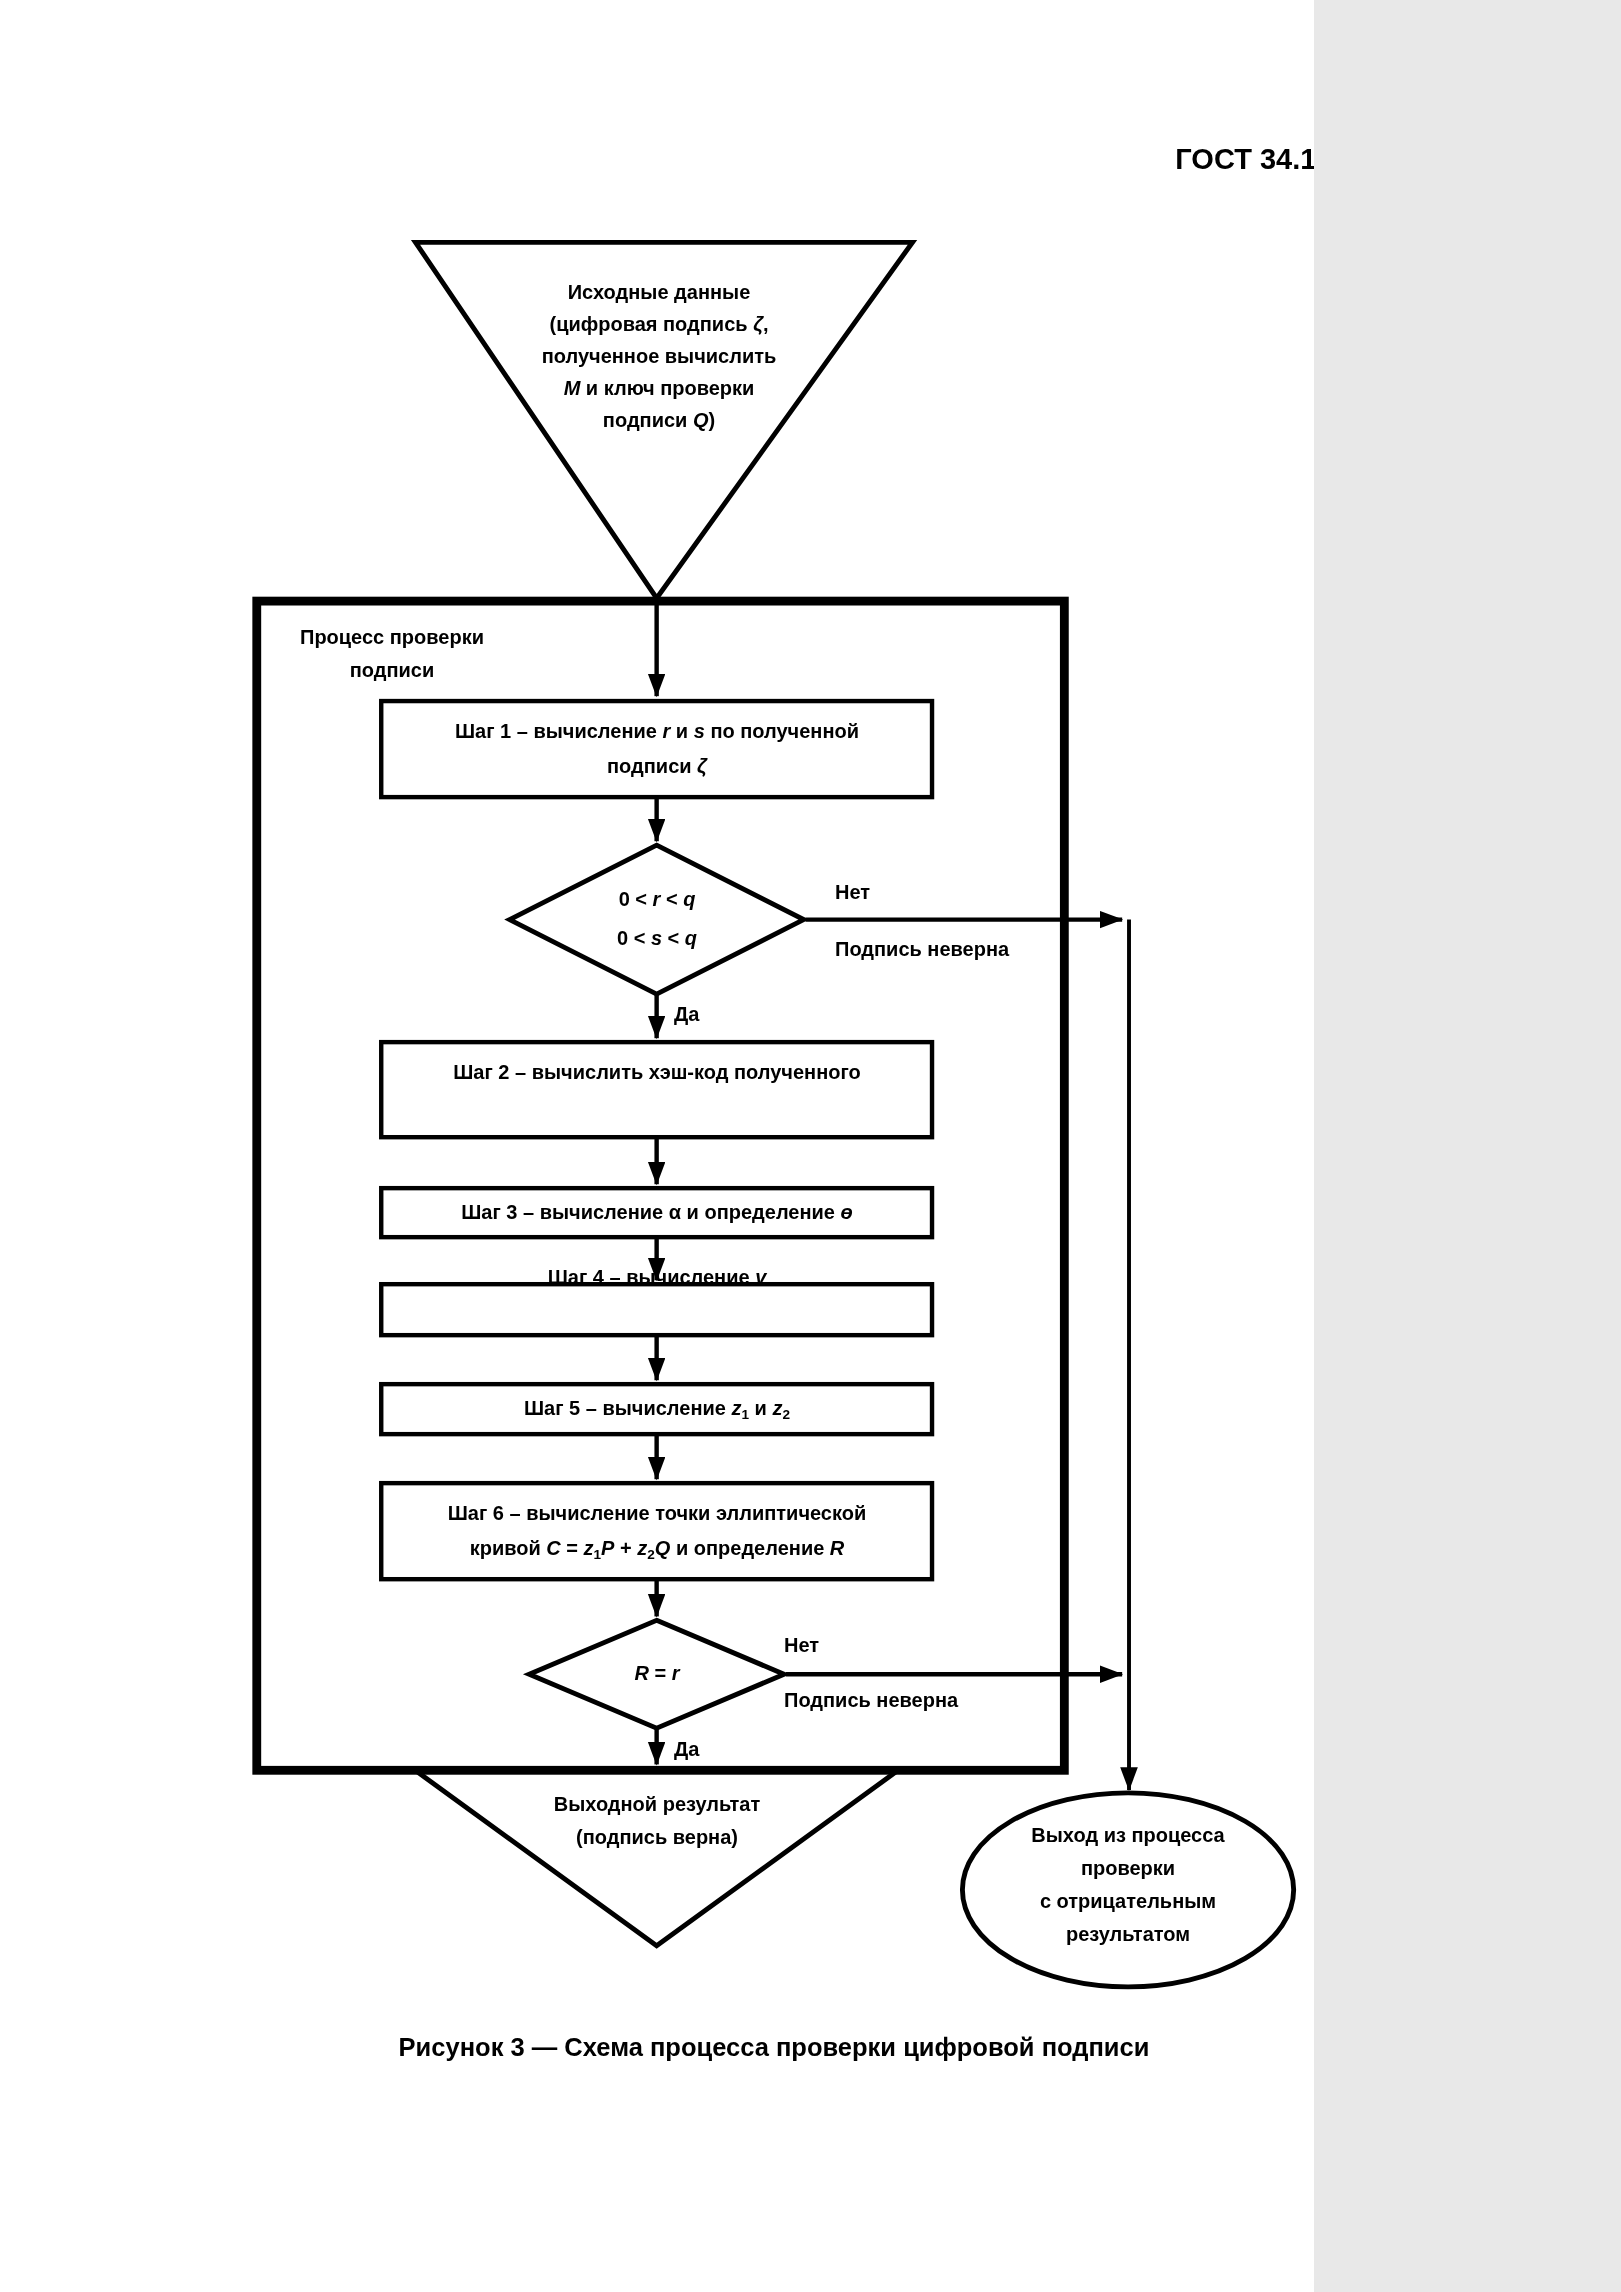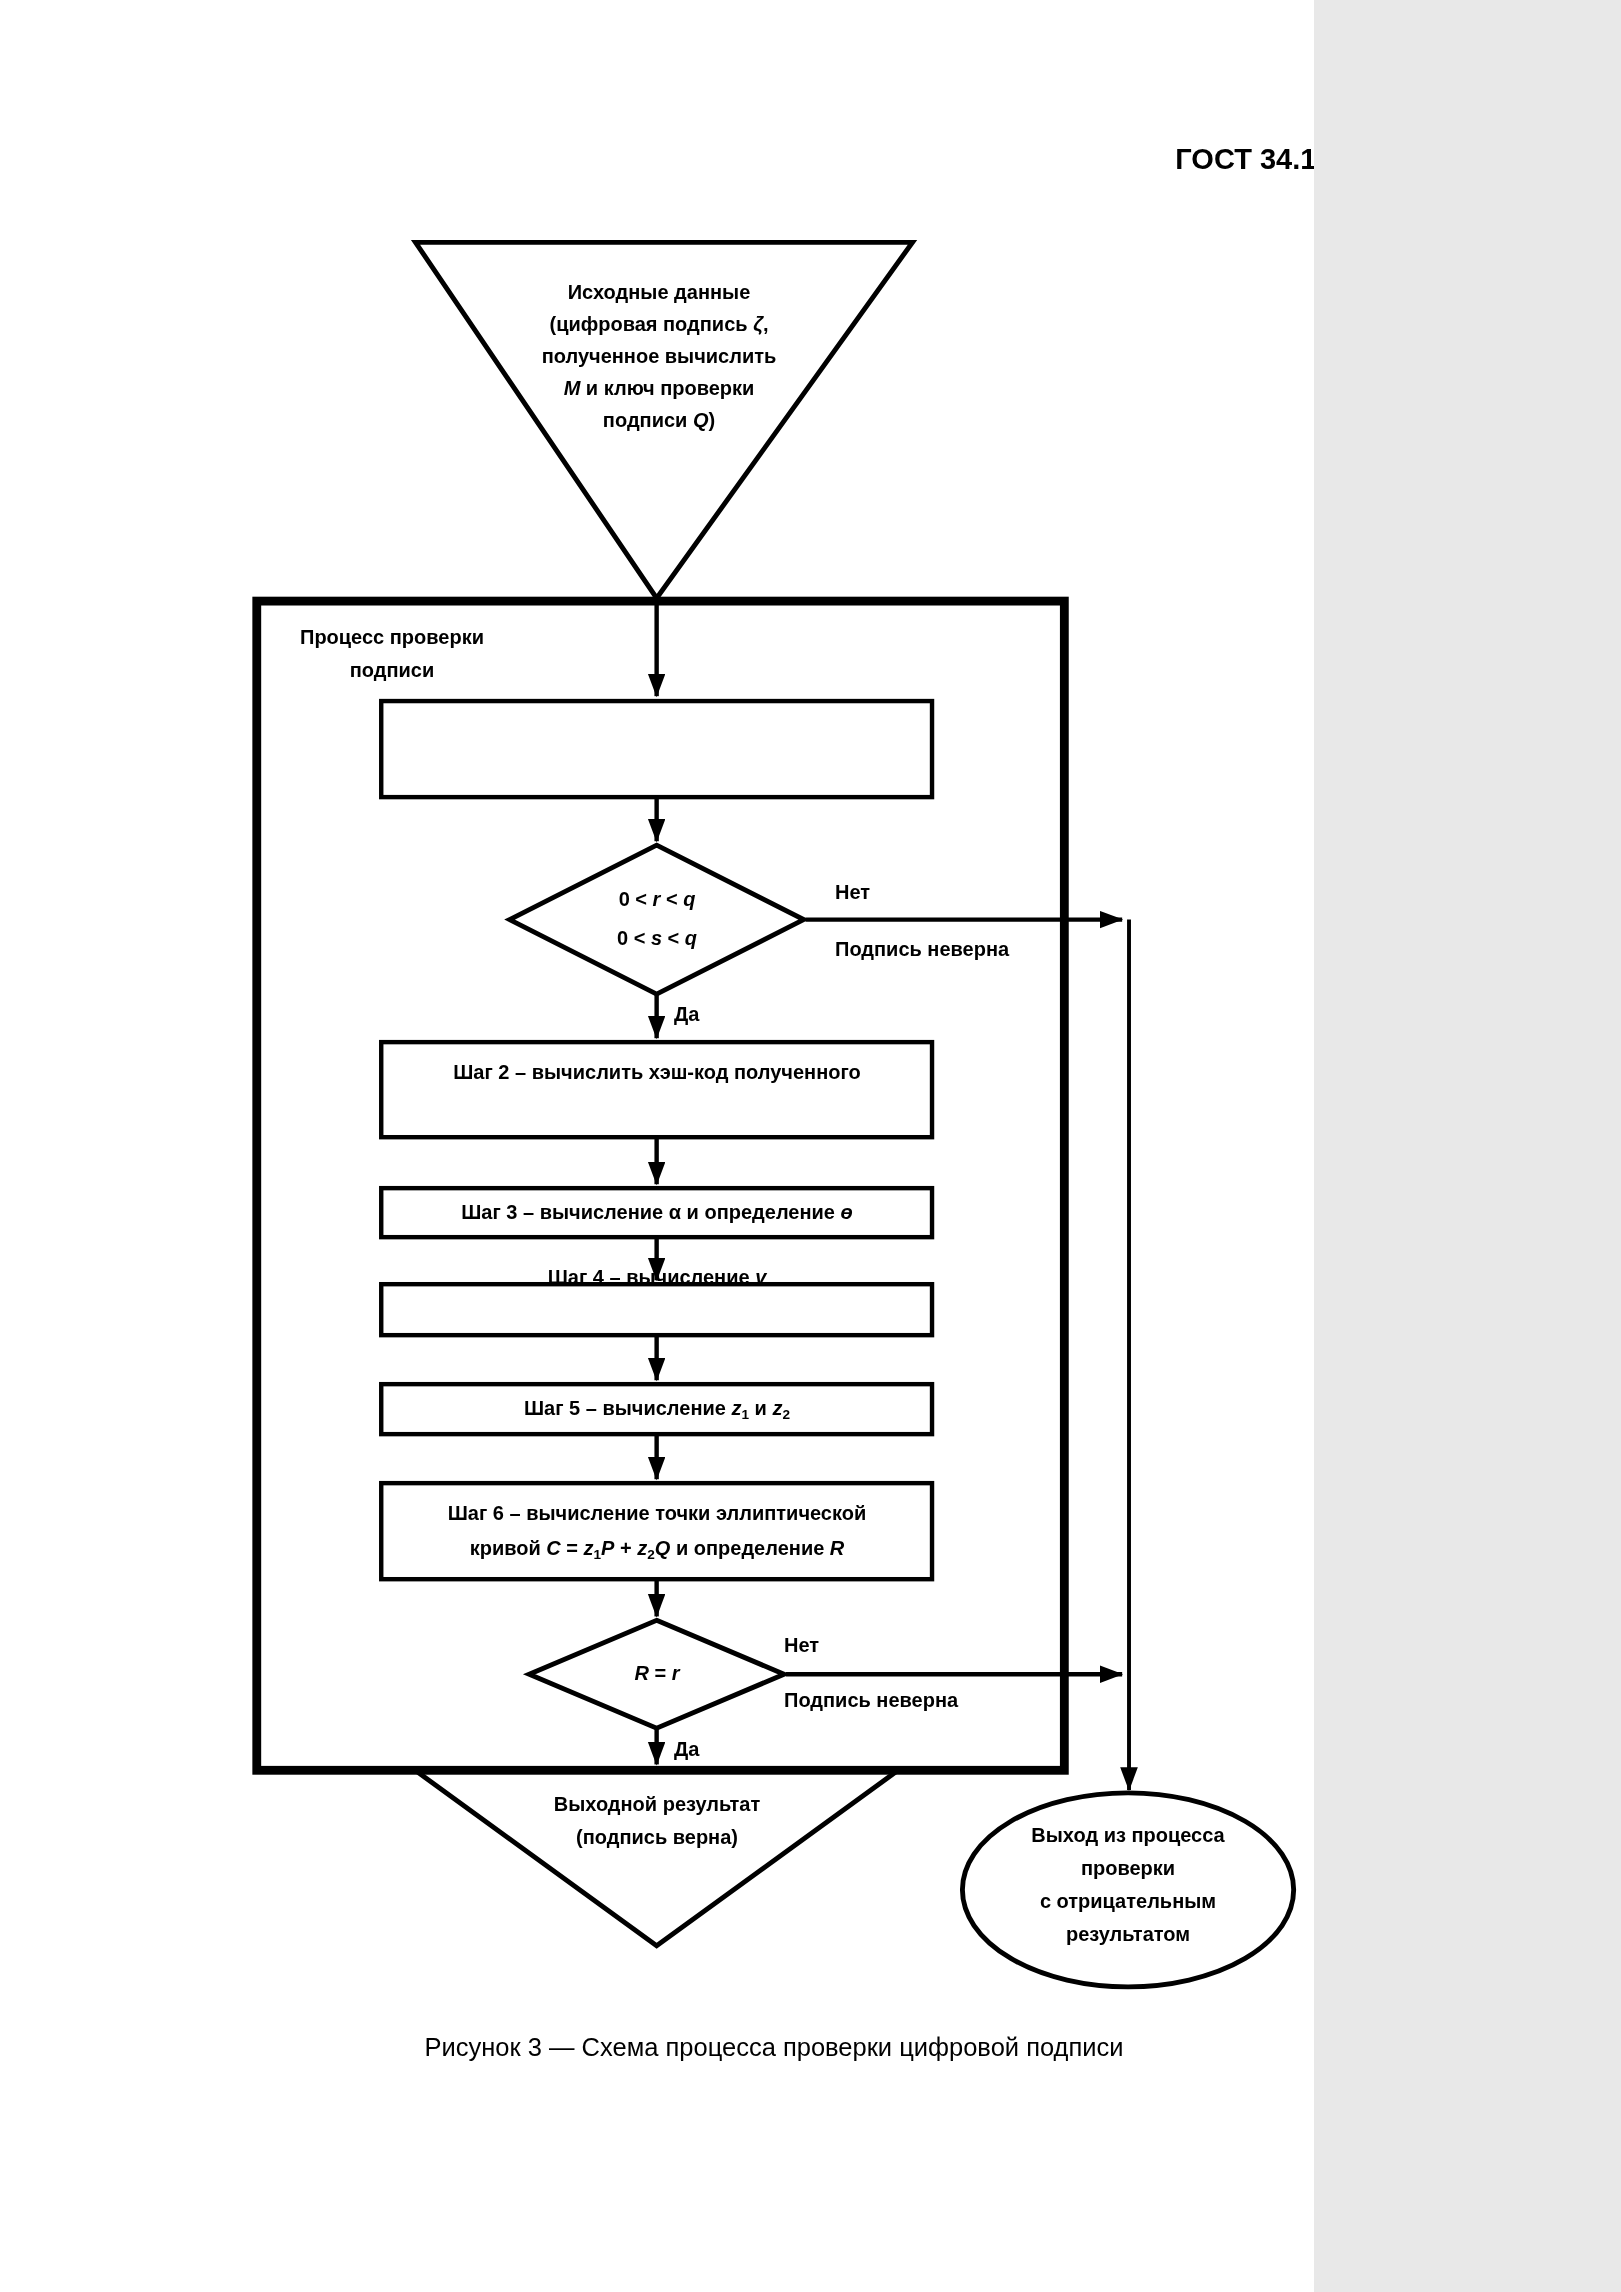--- a/index.html
+++ b/index.html
@@ -37,21 +37,21 @@
   .step3       {left:657px;top:1195px;line-height:35px;}
   .step4       {left:657px;top:1260px;line-height:35px;}
   .step5       {left:657px;top:1391px;line-height:35px;}
   .step6       {left:657px;top:1496px;line-height:35px;}
   .dec2        {left:657px;top:1656px;line-height:35px;}
   .no2         {left:784px;top:1629px;}
   .no2sub      {left:784px;top:1684px;}
   .yes2        {left:674px;top:1733px;}
   .tri-out     {left:657px;top:1788px;}
   .ellipse-txt {left:1128px;top:1819px;}
-  .caption     {left:774px;top:2031px;font-weight:normal;font-size:25.5px;}
+  .caption     {left:774px;top:2031px;font-weight:bold;font-size:25.5px;}
   .pagenum     {left:1408px;top:2062px;font-weight:normal;font-size:26.5px;}
 </style>
 </head>
 <body>
 
 <div class="page">
 
   <svg class="shapes" width="1621" height="2293" viewBox="0 0 1654 2339">
     <defs>
       <marker id="ah" markerUnits="userSpaceOnUse" markerWidth="26" markerHeight="20" refX="23" refY="9" orient="auto">
@@ -99,20 +99,24 @@
       <div><span>(цифровая подпись </span><span class="it">ζ</span><span>,</span></div>
       <div><span>полученное вычислить</span></div>
       <div><span class="it">М</span><span> и ключ проверки</span></div>
       <div><span>подписи </span><span class="it">Q</span><span>)</span></div>
     </div>
   <div class="txt proc-label center">
       <div><span>Процесс проверки</span></div>
       <div><span>подписи</span></div>
     </div>
 
+  <div class="txt step1 center">
+      <div><span>Шаг 1 – вычисление </span><span class="it">r</span><span> и </span><span class="it">s</span><span> по полученной</span></div>
+      <div><span>подписи </span><span class="it">ζ</span></div>
+    </div>
   <div class="txt dec1 center">
       <div><span>0 &lt; </span><span class="it">r</span><span> &lt; </span><span class="it">q</span></div>
       <div><span>0 &lt; </span><span class="it">s</span><span> &lt; </span><span class="it">q</span></div>
     </div>
 
   <div class="txt no1 left">Нет</div>
   <div class="txt no1sub left">Подпись неверна</div>
   <div class="txt yes1 left">Да</div>
 
   <div class="txt step2 center">

